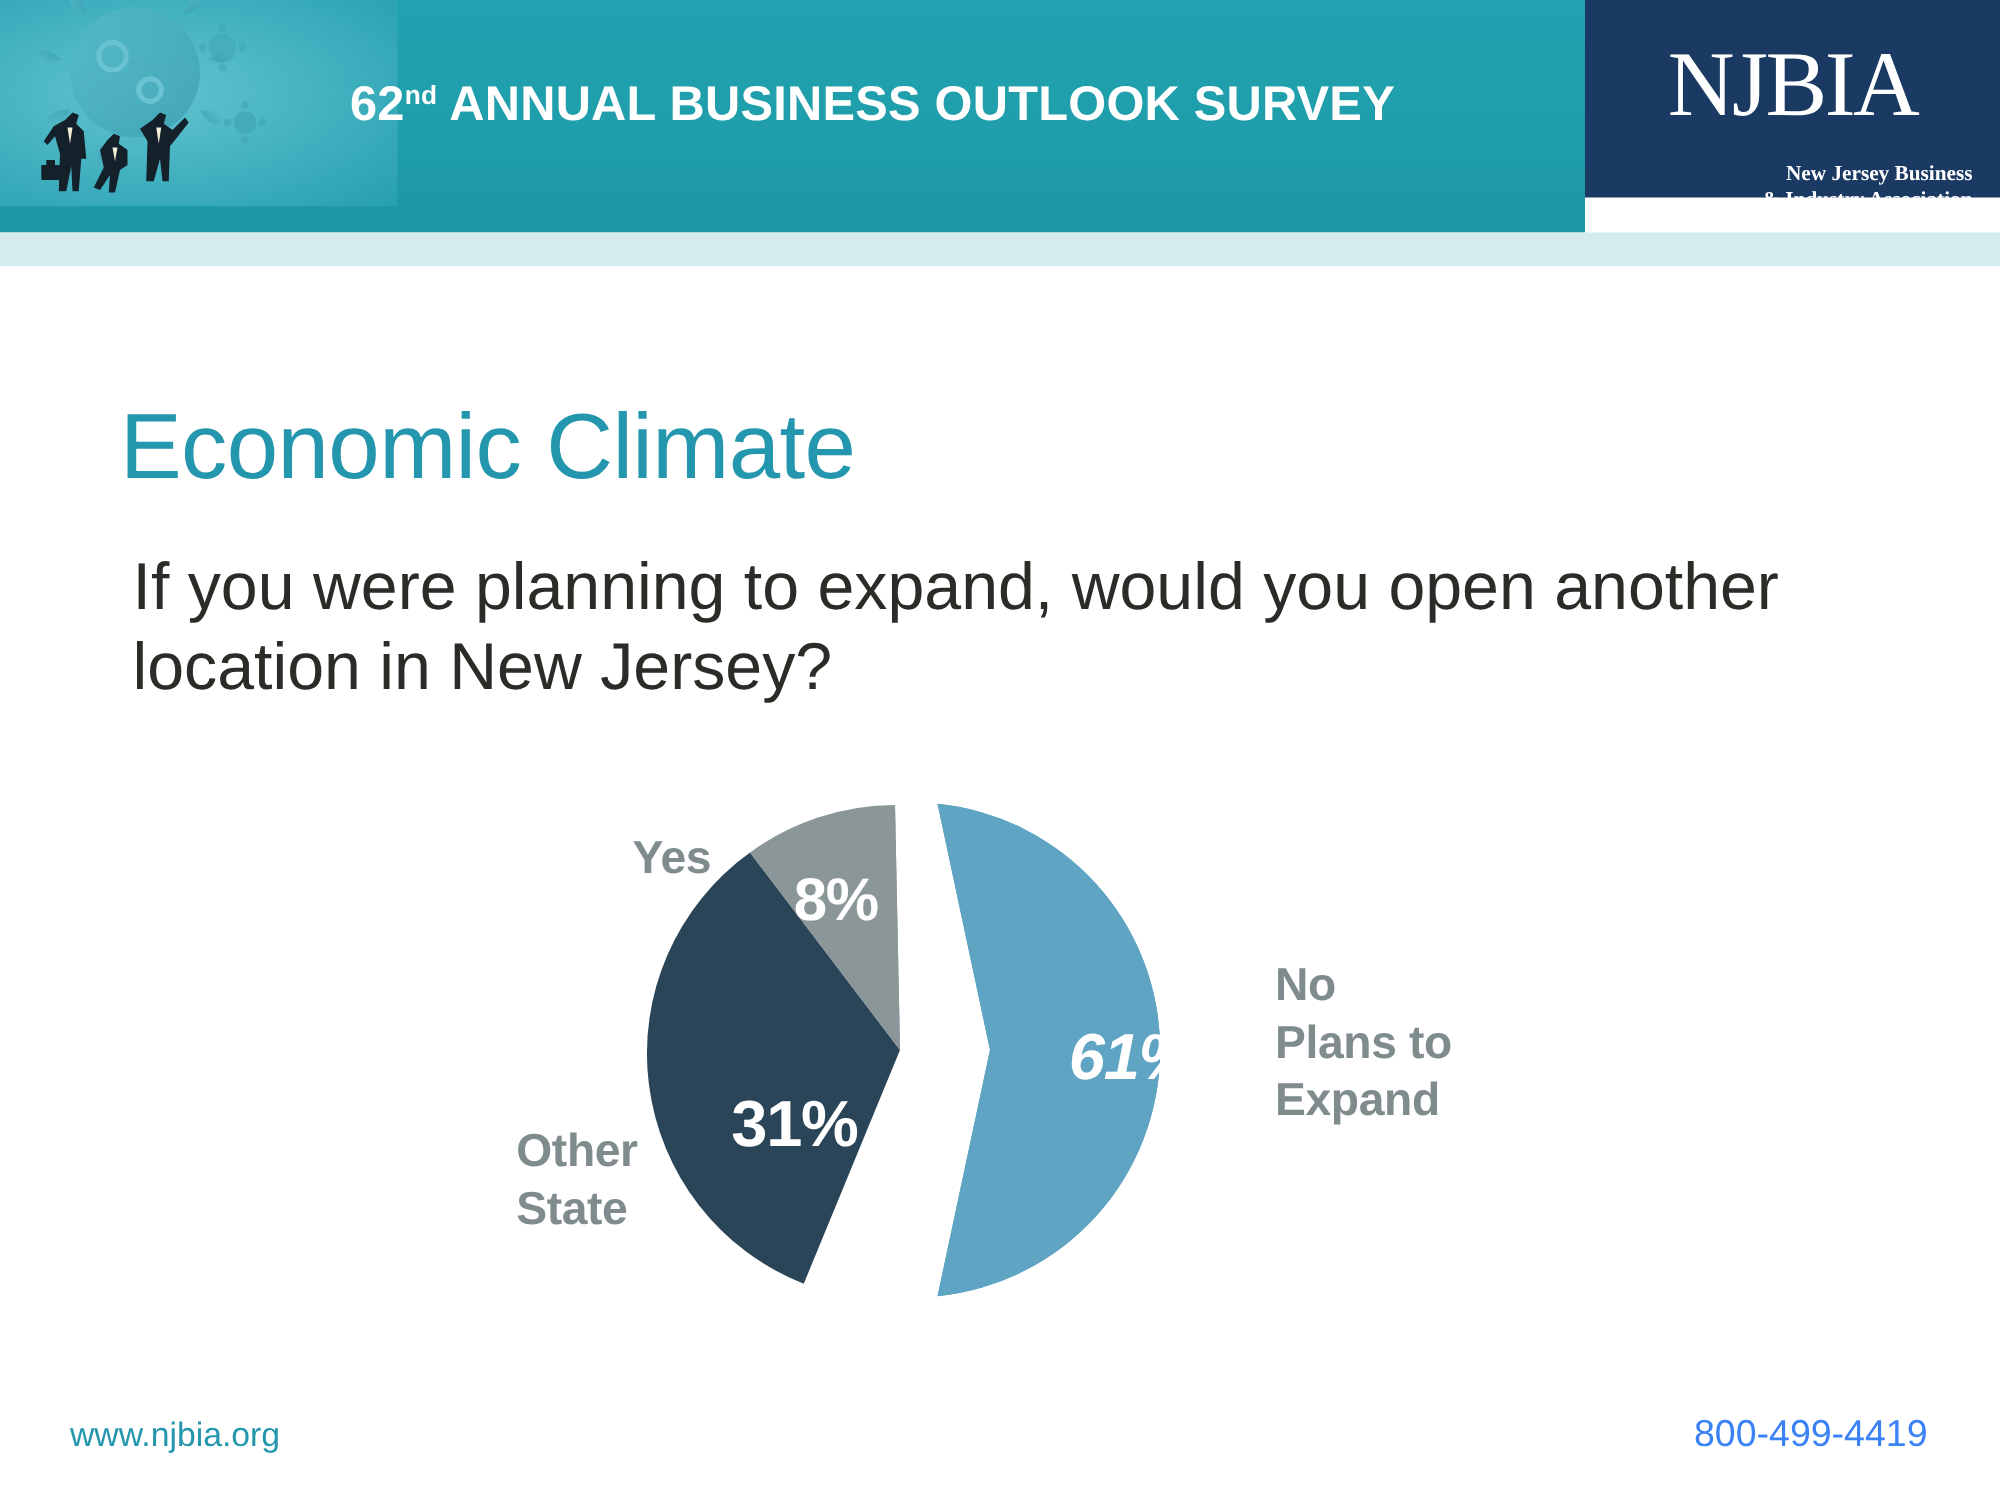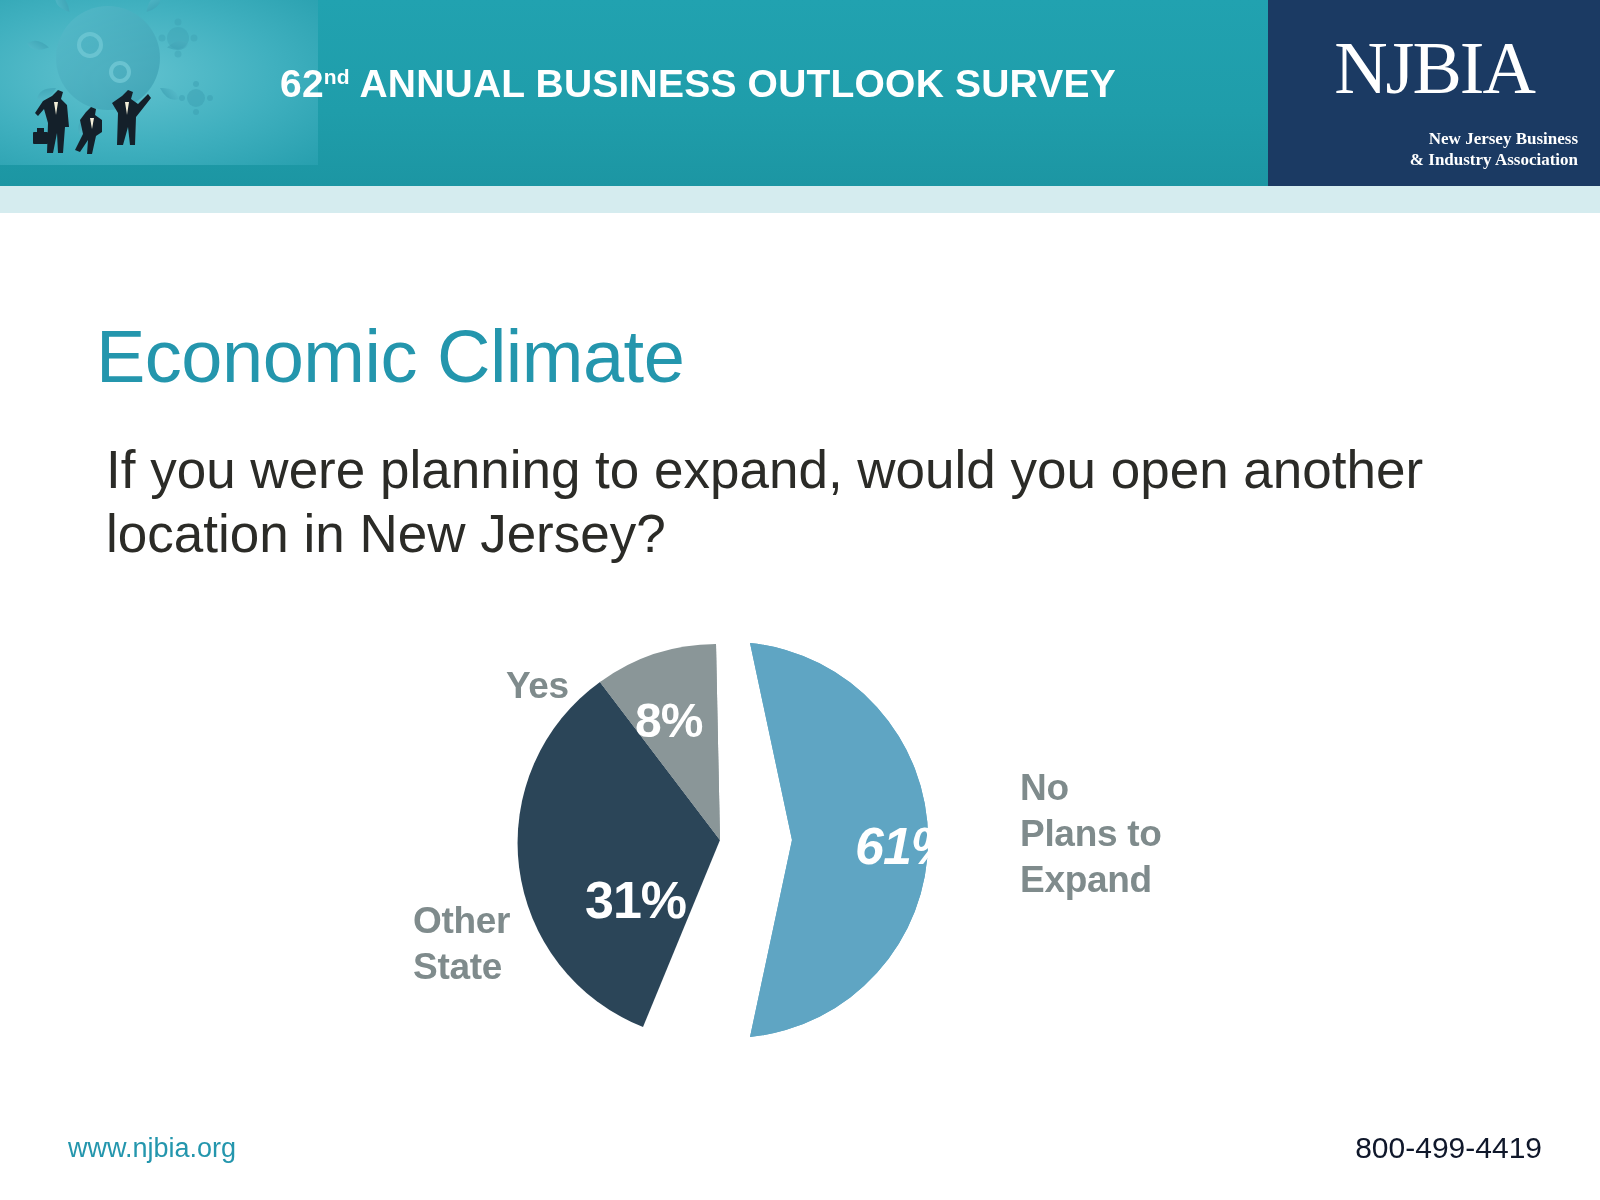--- a/index.html
+++ b/index.html
@@ -56,21 +56,21 @@
     font-size: 21px;
     vertical-align: 13px;
     font-weight: bold;
   }
 
   
   .logo-block {
     position: absolute;
     left: 1268px; top: 0;
     width: 332px;
-    height: 186px;
+    height: 158px;
     background: #1b3a63;
   }
   .logo-njbia {
     position: absolute;
     left: 0; right: 0;
     top: 30px;
     text-align: center;
     color: #ffffff;
     font-family: "Liberation Serif", serif;
     font-size: 74px;
@@ -155,27 +155,26 @@
   }
 
   
   .footer-url {
     position: absolute;
     left: 56px;
     top: 1133px;
     color: #2496ad;
     font-size: 27px;
     font-family: "Liberation Sans", sans-serif;
-    margin-left: 12px;
   }
   .footer-phone {
     position: absolute;
     right: 58px;
     top: 1131px;
-    color: #0f172a;
+    color: #3b82f6;
     font-size: 30px;
     font-family: "Liberation Sans", sans-serif;
   }
 </style>
 </head>
 <body>
 
 <div class="header-band">
 
   <div class="header-teal">

